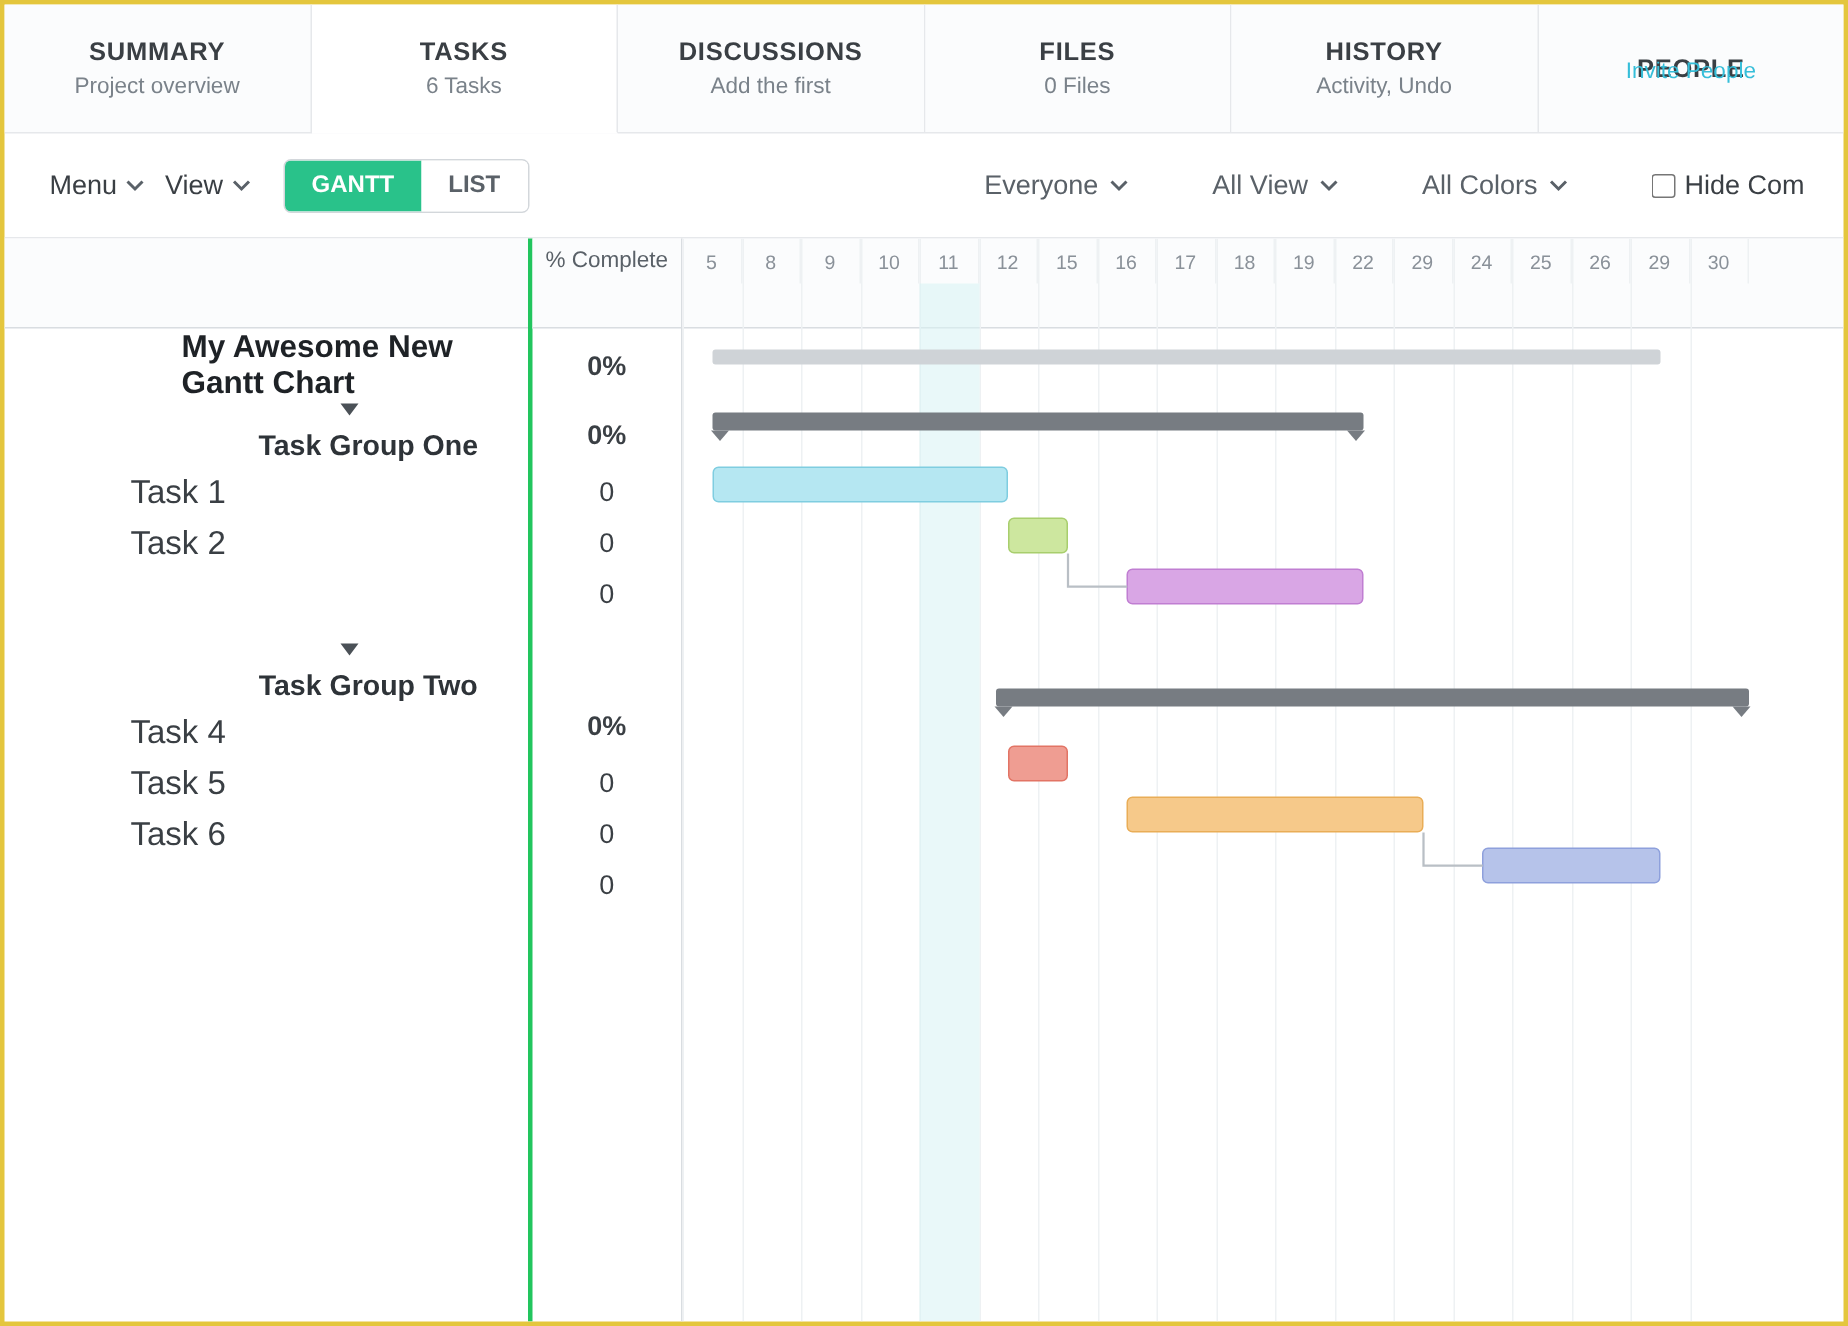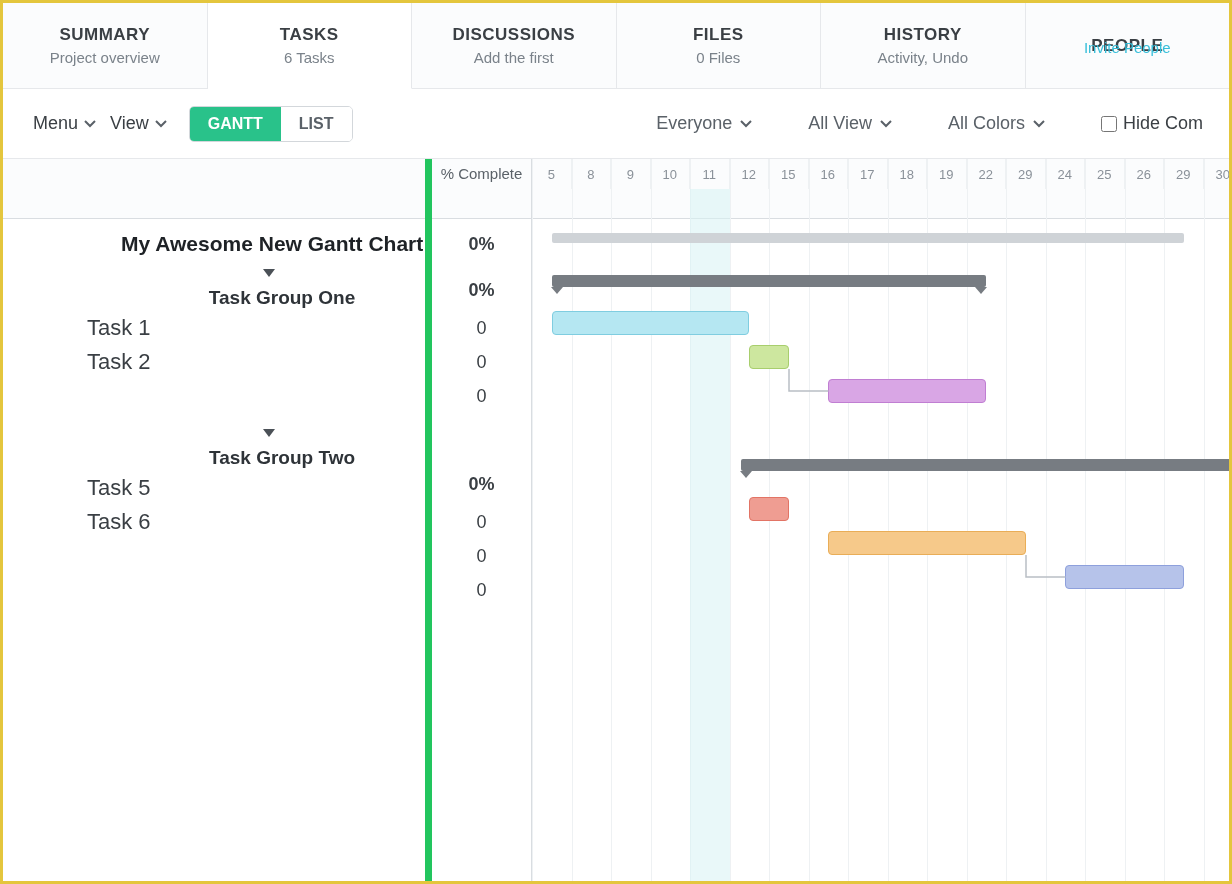--- a/index.html
+++ b/index.html
@@ -23,21 +23,21 @@
   .seg { display: flex; border: 1px solid #d3d7db; border-radius: 5px; overflow: hidden; margin-left: 8px; }
   .seg-btn { padding: 8px 18px; font-size: 16px; font-weight: 600; color: #5a6168; cursor: pointer; background: #fff; }
   .seg-btn.active { background: #29c28a; color: #fff; }
   .spacer { flex: 1; }
   .filter { display: flex; align-items: center; gap: 8px; font-size: 18px; color: #5a6168; cursor: pointer; margin-left: 42px; }
   .hide-comp { display: flex; align-items: center; gap: 6px; font-size: 18px; color: #3a3f44; margin-left: 42px; white-space: nowrap; }
   .hide-comp input { width: 16px; height: 16px; }
 
   
   .grid { position: relative; display: flex; height: calc(100% - 86px - 70px); }
-  .left { width: 429px; flex-shrink: 0; border-right: 7px solid #22c55e; }
+  .left { width: 352px; flex-shrink: 0; border-right: 3px solid #22c55e; }
   .pctcol { width: 100px; flex-shrink: 0; border-right: 1px solid #d9dde1; }
   .right { position: relative; flex: 1; overflow: hidden; }
 
   .col-head { height: 60px; border-bottom: 1px solid #d9dde1; background: #fbfcfd; }
   .left .col-head { border-right: none; }
   .pctcol .col-head { display: flex; align-items: flex-start; justify-content: center; padding-top: 6px; font-size: 15px; color: #5a6168; }
   .month-label { height: 30px; text-align: center; font-size: 16px; font-weight: 600; color: #3a3f44; display: flex; align-items: center; justify-content: center; border-bottom: 1px solid #e6e8eb; }
   .days { height: 30px; display: flex; }
   .day { width: 39.5px; flex-shrink: 0; text-align: center; font-size: 13px; color: #8a9199; border-right: 1px solid #eef1f3; display: flex; align-items: center; justify-content: center; }
 
@@ -159,20 +159,21 @@
         <span class="tri"></span>
         <span>Task Group One</span>
       </div>
       <div class="row task-row">Task 1</div>
       <div class="row task-row">Task 2</div>
       <div class="row spacer-row"></div>
       <div class="row group-row">
         <span class="tri"></span>
         <span>Task Group Two</span>
       </div>
+      <div class="row task-row">Task 4</div>
       <div class="row task-row">Task 5</div>
       <div class="row task-row">Task 6</div>
     </div>
   </div>
 
   <div class="pctcol">
     <div class="col-head">% Complete</div>
     <div class="rows">
       <div class="row title-row">0%</div>
       <div class="row group-row">0%</div>

